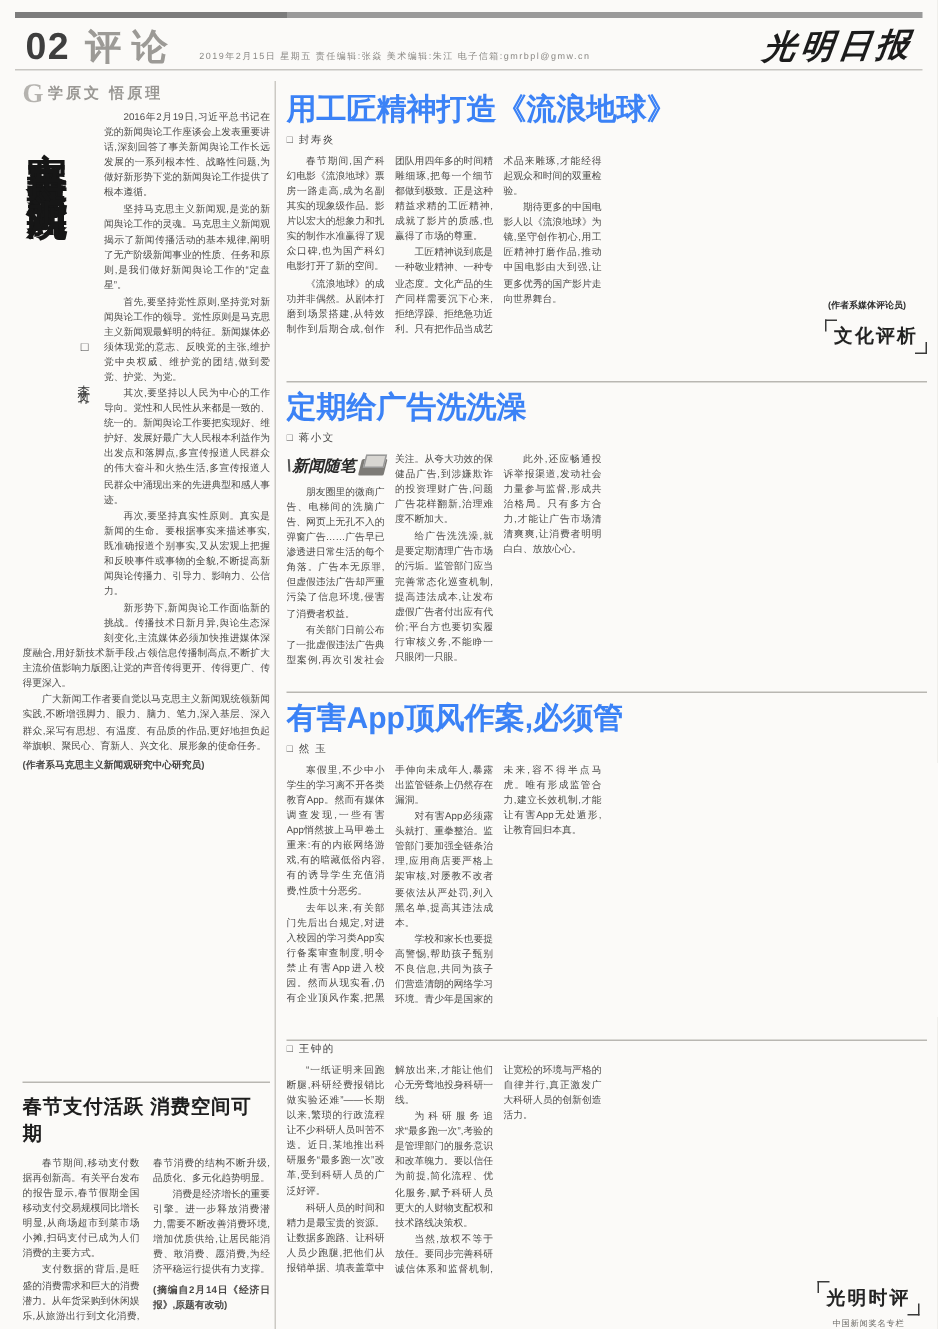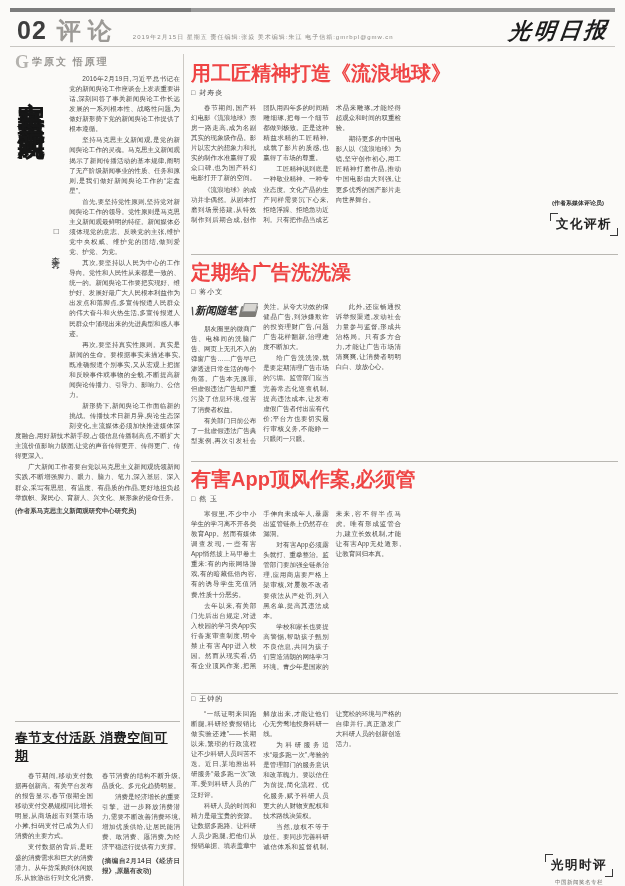--- a/index.html
+++ b/index.html
@@ -37,32 +37,32 @@
   .vtitle { writing-mode:vertical-rl; text-orientation:upright; font-size:27px; font-weight:900;
             color:#161616; line-height:1.05; letter-spacing:3px; height:344px; }
   .vauthor { writing-mode:vertical-rl; text-orientation:upright; font-size:8.5px; color:#3e3e3e;
              margin:146px 0 0 5px; letter-spacing:2px; }
   .bodytext p { font-size:6.5px; line-height:1.55; color:#4b4a48; text-align:justify;
                 text-indent:2em; margin-bottom:1px; }
   .footnote { font-size:6.3px; font-weight:bold; color:#2e2e2e; text-indent:0 !important; margin-top:3px; }
 
   .left-div { margin-top:5px; }
   .bottom-art { position:relative; margin-top:7px; height:158px; overflow:hidden; }
-  .bottom-title { font-size:13px; font-weight:900; color:#1d1d1d; margin-bottom:6px; letter-spacing:0.5px;text-decoration:underline; }
+  .bottom-title { font-size:13px; font-weight:900; color:#1d1d1d; margin-bottom:6px; letter-spacing:0.5px; }
   .bottom-body { column-count:2; column-gap:9px; column-fill:auto; height:126px; overflow:hidden; }
   .wangyan { position:absolute; left:0; bottom:0; display:flex; align-items:center;
              background:#fbfaf8; padding:2px 4px 2px 0; }
   .hand-icon { width:20px; height:18px; background:#9b9995; margin-right:4px;
                clip-path:polygon(0 45%,28% 32%,34% 4%,68% 10%,100% 34%,92% 96%,12% 88%); }
   .wangyan-box { border:1.5px solid #2f2f2f; padding:3px 6px; font-size:13px; font-weight:900;
                  letter-spacing:3px; color:#1b1b1b; background:#fdfcfa; }
 
   
   .art { position:relative; overflow:hidden; }
-  .art h1 { font-size:20px; font-weight:900; color:#ef4444; line-height:1.15; margin:6px 0 3px; }
+  .art h1 { font-size:20px; font-weight:900; color:#3b82f6; line-height:1.15; margin:6px 0 3px; }
   .byline { font-size:7px; color:#454545; margin-bottom:5px; letter-spacing:1px; }
   .cols { column-count:6; column-gap:7px; column-fill:auto; overflow:hidden; }
   .cols p { font-size:6.5px; line-height:1.55; color:#4b4a48; text-align:justify;
             text-indent:2em; margin-bottom:1px; }
   .art-a { height:198px; }  .art-a .cols { height:128px; }
   .art-b { height:206px; }  .art-b .cols { height:152px; }
   .art-c { height:231px; }  .art-c .cols { height:172px; }
   .art-d { height:196px; }  .art-d .cols { height:146px; }
 
   .fn-abs { position:absolute; top:141px; right:0; width:66px; font-size:6px; font-weight:bold;

